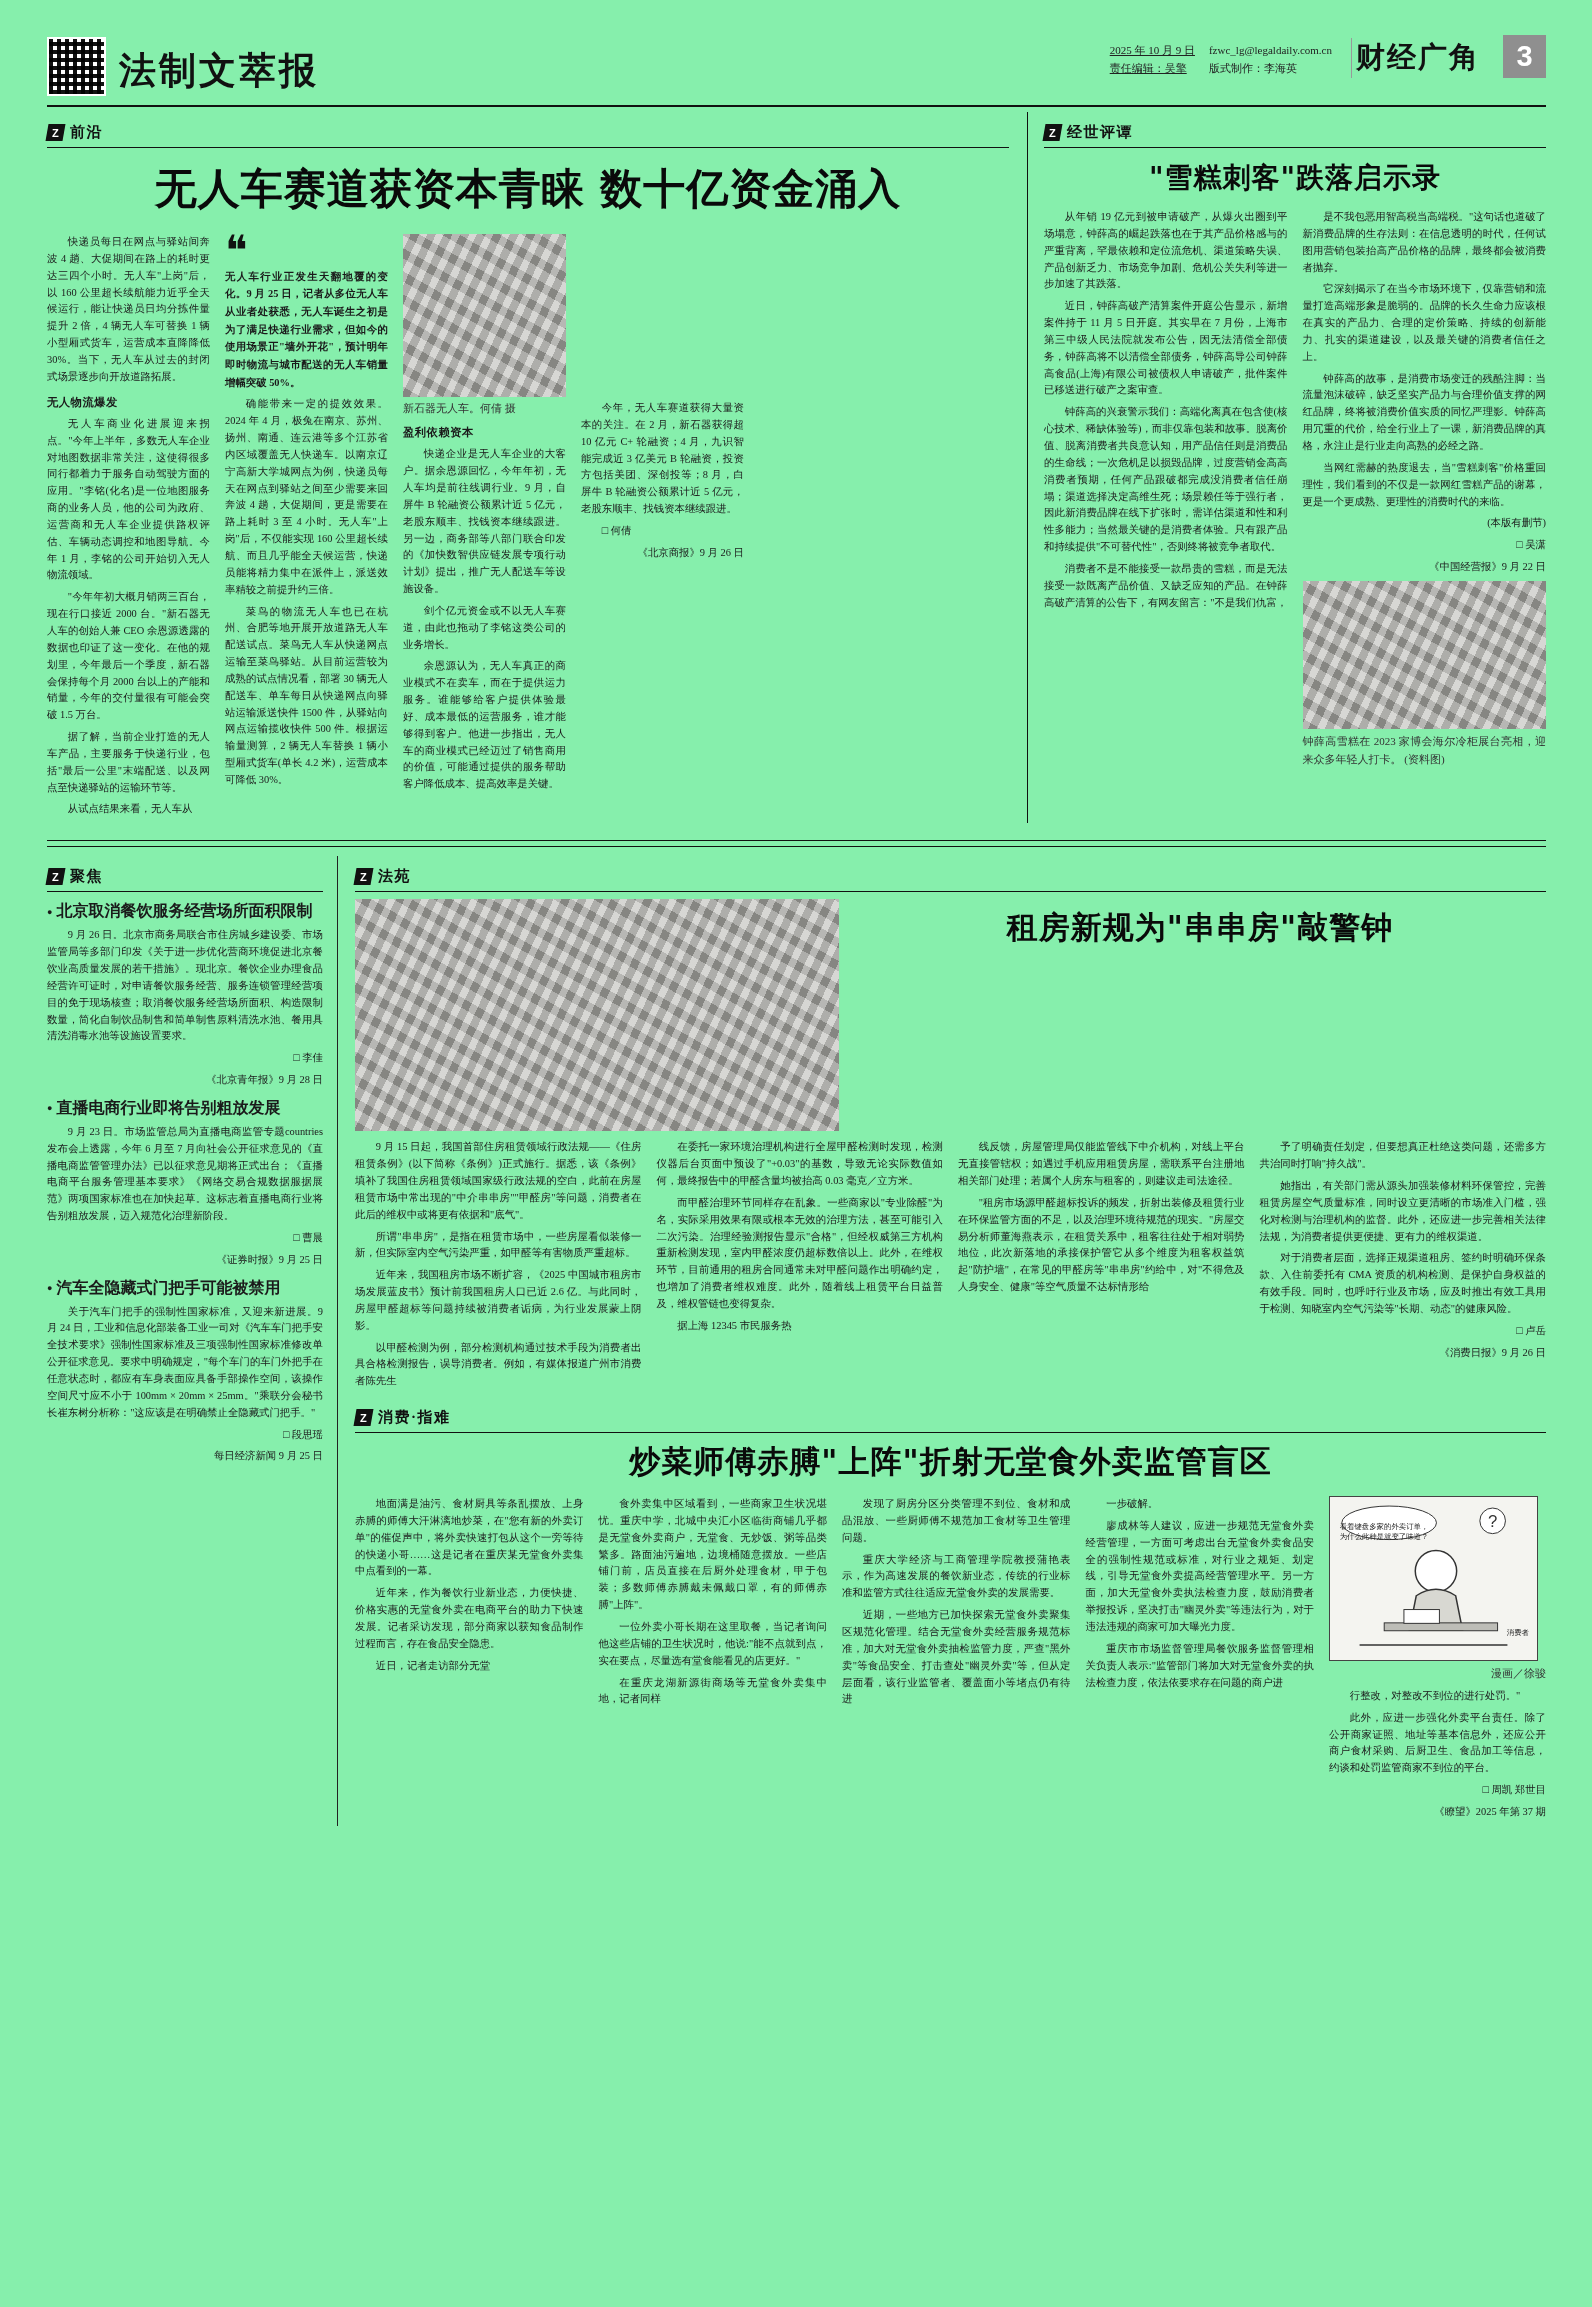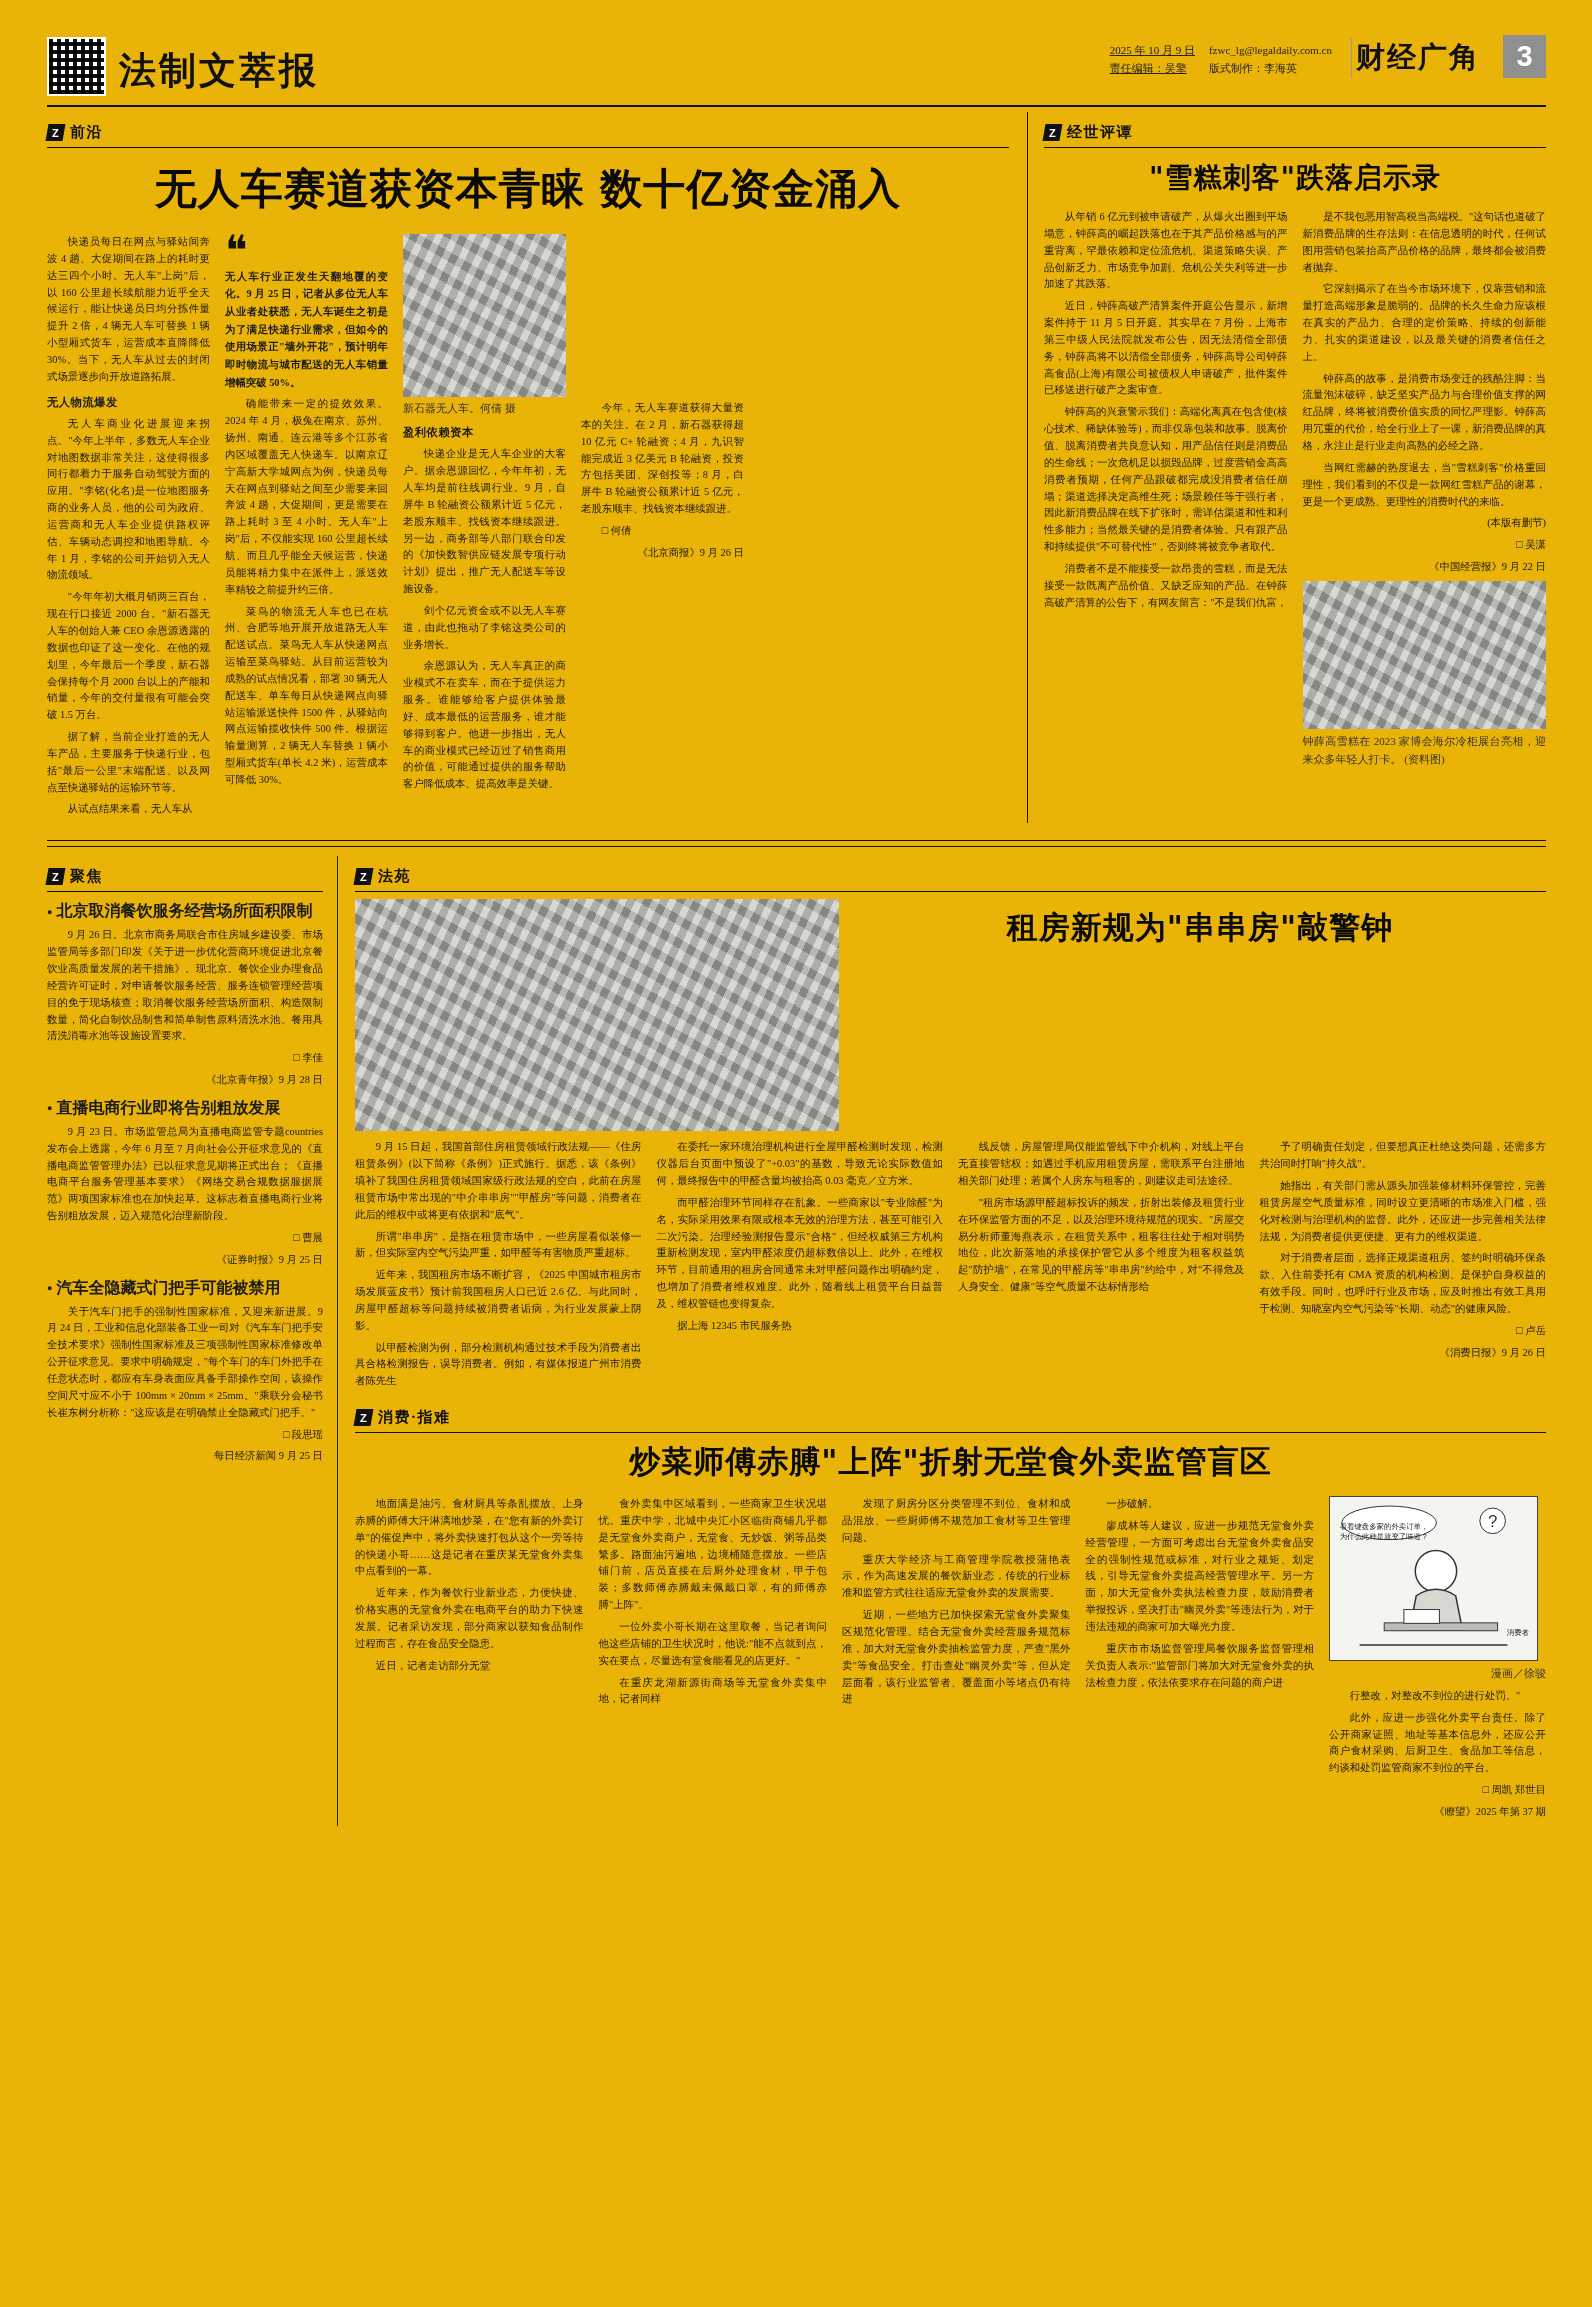--- a/index.html
+++ b/index.html
@@ -1,18 +1,18 @@
 <!DOCTYPE html>
 <html style="font-size:8px"><head>
 <meta charset="utf-8">
 <style>
   html,body{margin:0;padding:0;background:#d8d8d4;}
   body{font-family:"Liberation Serif","DejaVu Serif",serif;}
   .page{
-    width:1593px;height:2307px;background:#eab308;margin:0 auto;position:relative;
+    width:1593px;height:2307px;background:#86efac;margin:0 auto;position:relative;
     box-sizing:border-box;padding:35px 47px 20px 47px;
   }
   
   .masthead{display:flex;align-items:flex-start;border-bottom:2.5px solid #111;padding-bottom:9px;}
   .qr{width:55px;height:55px;flex:0 0 55px;margin-top:2px;
       background:
         repeating-linear-gradient(90deg,#111 0 4px,#fff 4px 8px),
         repeating-linear-gradient(0deg,#111 0 4px,#fff 4px 8px);
       background-blend-mode:multiply;border:2px solid #fff;}
   .paper-name{font-family:"DejaVu Serif",serif;font-weight:700;font-size:37px;letter-spacing:3px;
@@ -156,21 +156,21 @@
       <div class="zlabel">
         <div class="zbox">
             <span>Z</span>
           </div>
         <div class="zname">经世评谭</div>
       </div>
       <hr class="hl">
       <div class="headline-2">"雪糕刺客"跌落启示录</div>
       <div class="cols">
         <div class="col">
-          <p>从年销 6 亿元到被申请破产，从爆火出圈到平场塌意，钟薛高的崛起跌落也在于其产品价格感与的严重背离，罕最依赖和定位流危机、渠道策略失误、产品创新乏力、市场竞争加剧、危机公关失利等进一步加速了其跌落。</p>
+          <p>从年销 19 亿元到被申请破产，从爆火出圈到平场塌意，钟薛高的崛起跌落也在于其产品价格感与的严重背离，罕最依赖和定位流危机、渠道策略失误、产品创新乏力、市场竞争加剧、危机公关失利等进一步加速了其跌落。</p>
           <p>近日，钟薛高破产清算案件开庭公告显示，新增案件持于 11 月 5 日开庭。其实早在 7 月份，上海市第三中级人民法院就发布公告，因无法清偿全部债务，钟薛高将不以清偿全部债务，钟薛高导公司钟薛高食品(上海)有限公司被债权人申请破产，批件案件已移送进行破产之案审查。</p>
           <p>钟薛高的兴衰警示我们：高端化离真在包含使(核心技术、稀缺体验等)，而非仅靠包装和故事。脱离价值、脱离消费者共良意认知，用产品信任则是消费品的生命线；一次危机足以损毁品牌，过度营销金高高消费者预期，任何产品跟破都完成没消费者信任崩塌；渠道选择决定高维生死；场景赖任等于强行者，因此新消费品牌在线下扩张时，需详估渠道和性和利性多能力；当然最关键的是消费者体验。只有跟产品和持续提供"不可替代性"，否则终将被竞争者取代。</p>
           <p>消费者不是不能接受一款昂贵的雪糕，而是无法接受一款既离产品价值、又缺乏应知的产品。在钟薛高破产清算的公告下，有网友留言："不是我们仇富，</p>
         </div>
         <div class="col">
           <p>是不我包恶用智高税当高端税。"这句话也道破了新消费品牌的生存法则：在信息透明的时代，任何试图用营销包装抬高产品价格的品牌，最终都会被消费者抛弃。</p>
           <p>它深刻揭示了在当今市场环境下，仅靠营销和流量打造高端形象是脆弱的。品牌的长久生命力应该根在真实的产品力、合理的定价策略、持续的创新能力、扎实的渠道建设，以及最关键的消费者信任之上。</p>
           <p>钟薛高的故事，是消费市场变迁的残酷注脚：当流量泡沫破碎，缺乏坚实产品力与合理价值支撑的网红品牌，终将被消费价值实质的同忆严理影。钟薛高用冗重的代价，给全行业上了一课，新消费品牌的真格，永注止是行业走向高熟的必经之路。</p>
           <p>当网红需赫的热度退去，当"雪糕刺客"价格重回理性，我们看到的不仅是一款网红雪糕产品的谢幕，更是一个更成熟、更理性的消费时代的来临。</p>
           <p style="text-indent:0;text-align:right">(本版有删节)</p>

